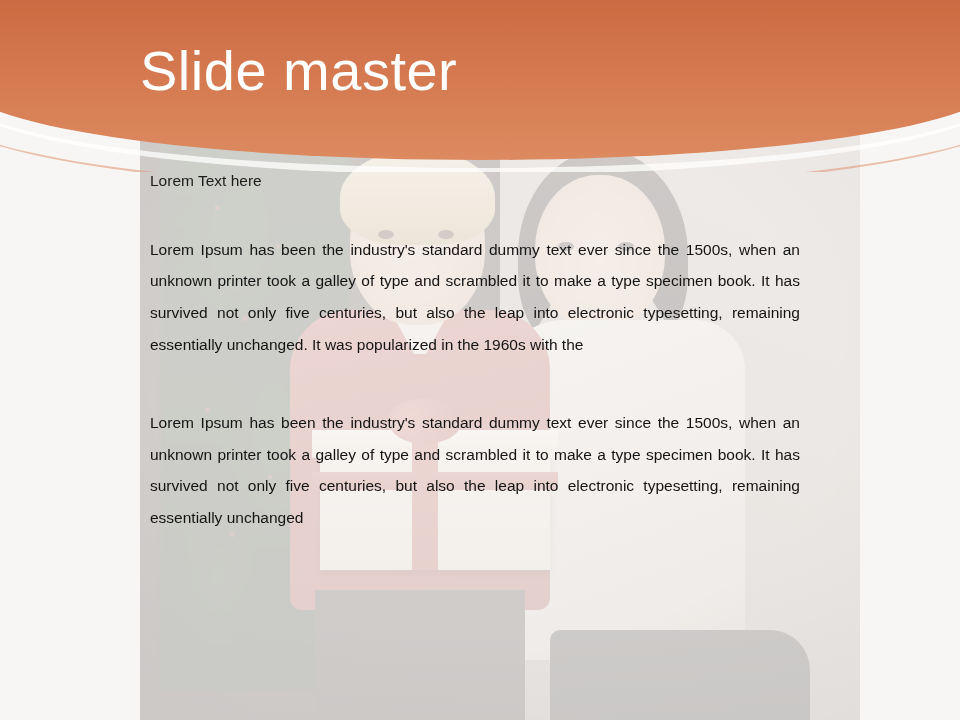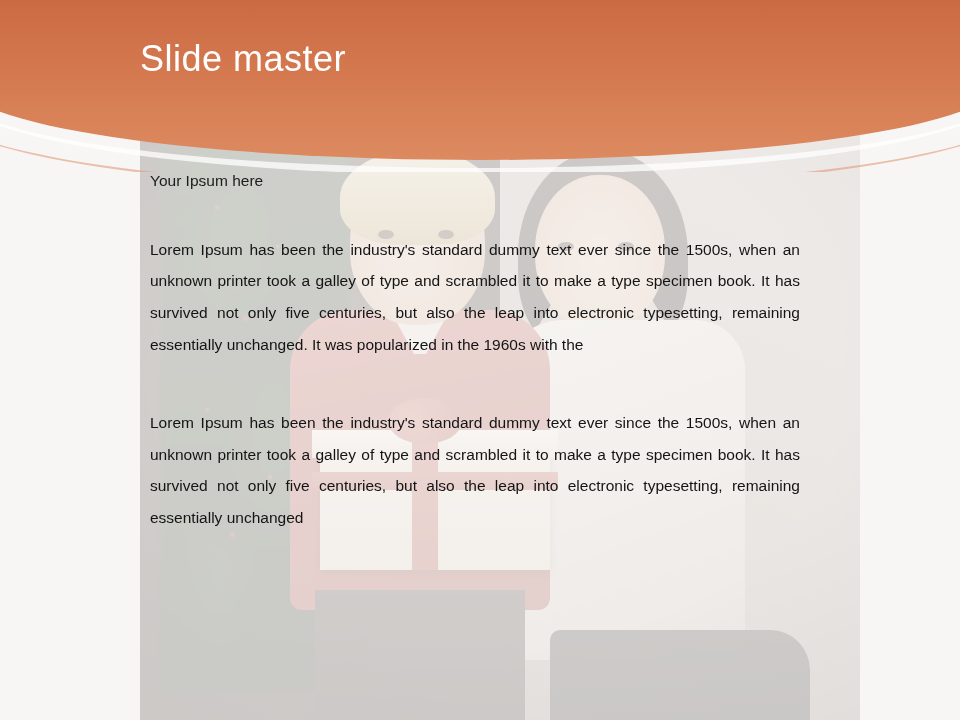--- a/index.html
+++ b/index.html
@@ -230,21 +230,21 @@
     width: 1080px;
     height: 295px;
     border-radius: 0 0 50% 50% / 0 0 28% 28%;
     border-bottom: 3px solid rgba(226,160,131,0.65);
     box-sizing: border-box;
   }
   .title {
     position: absolute;
     left: 140px;
     top: 38px;
-    font-size: 36px;
+    font-size: 56px;
     color: #ffffff;
     letter-spacing: 0.5px;
     font-weight: 400;
     white-space: nowrap;
   }
 
   
   .body-area {
     position: absolute;
     left: 150px;
@@ -307,18 +307,18 @@
 
   <div class="header-band">
     <div class="header-fill"></div>
     <div class="header-arc2"></div>
     <div class="header-arc"></div>
   </div>
 
   <div class="title">Slide master</div>
 
   <div class="body-area">
-    <p class="subtitle">Your Ipsum here</p>
+    <p class="subtitle">Lorem Text here</p>
     <p class="para">Lorem Ipsum has been the industry's standard dummy text ever since the 1500s, when an unknown printer took a galley of type and scrambled it to make a type specimen book. It has survived not only five centuries, but also the leap into electronic typesetting, remaining essentially unchanged. It was popularized in the 1960s with the</p>
     <p class="para no-justify-last">Lorem Ipsum has been the industry's standard dummy text ever since the 1500s, when an unknown printer took a galley of type and scrambled it to make a type specimen book. It has survived not only five centuries, but also the leap into electronic typesetting, remaining essentially unchanged</p>
   </div>
 
 </div>
 
 </body></html>

